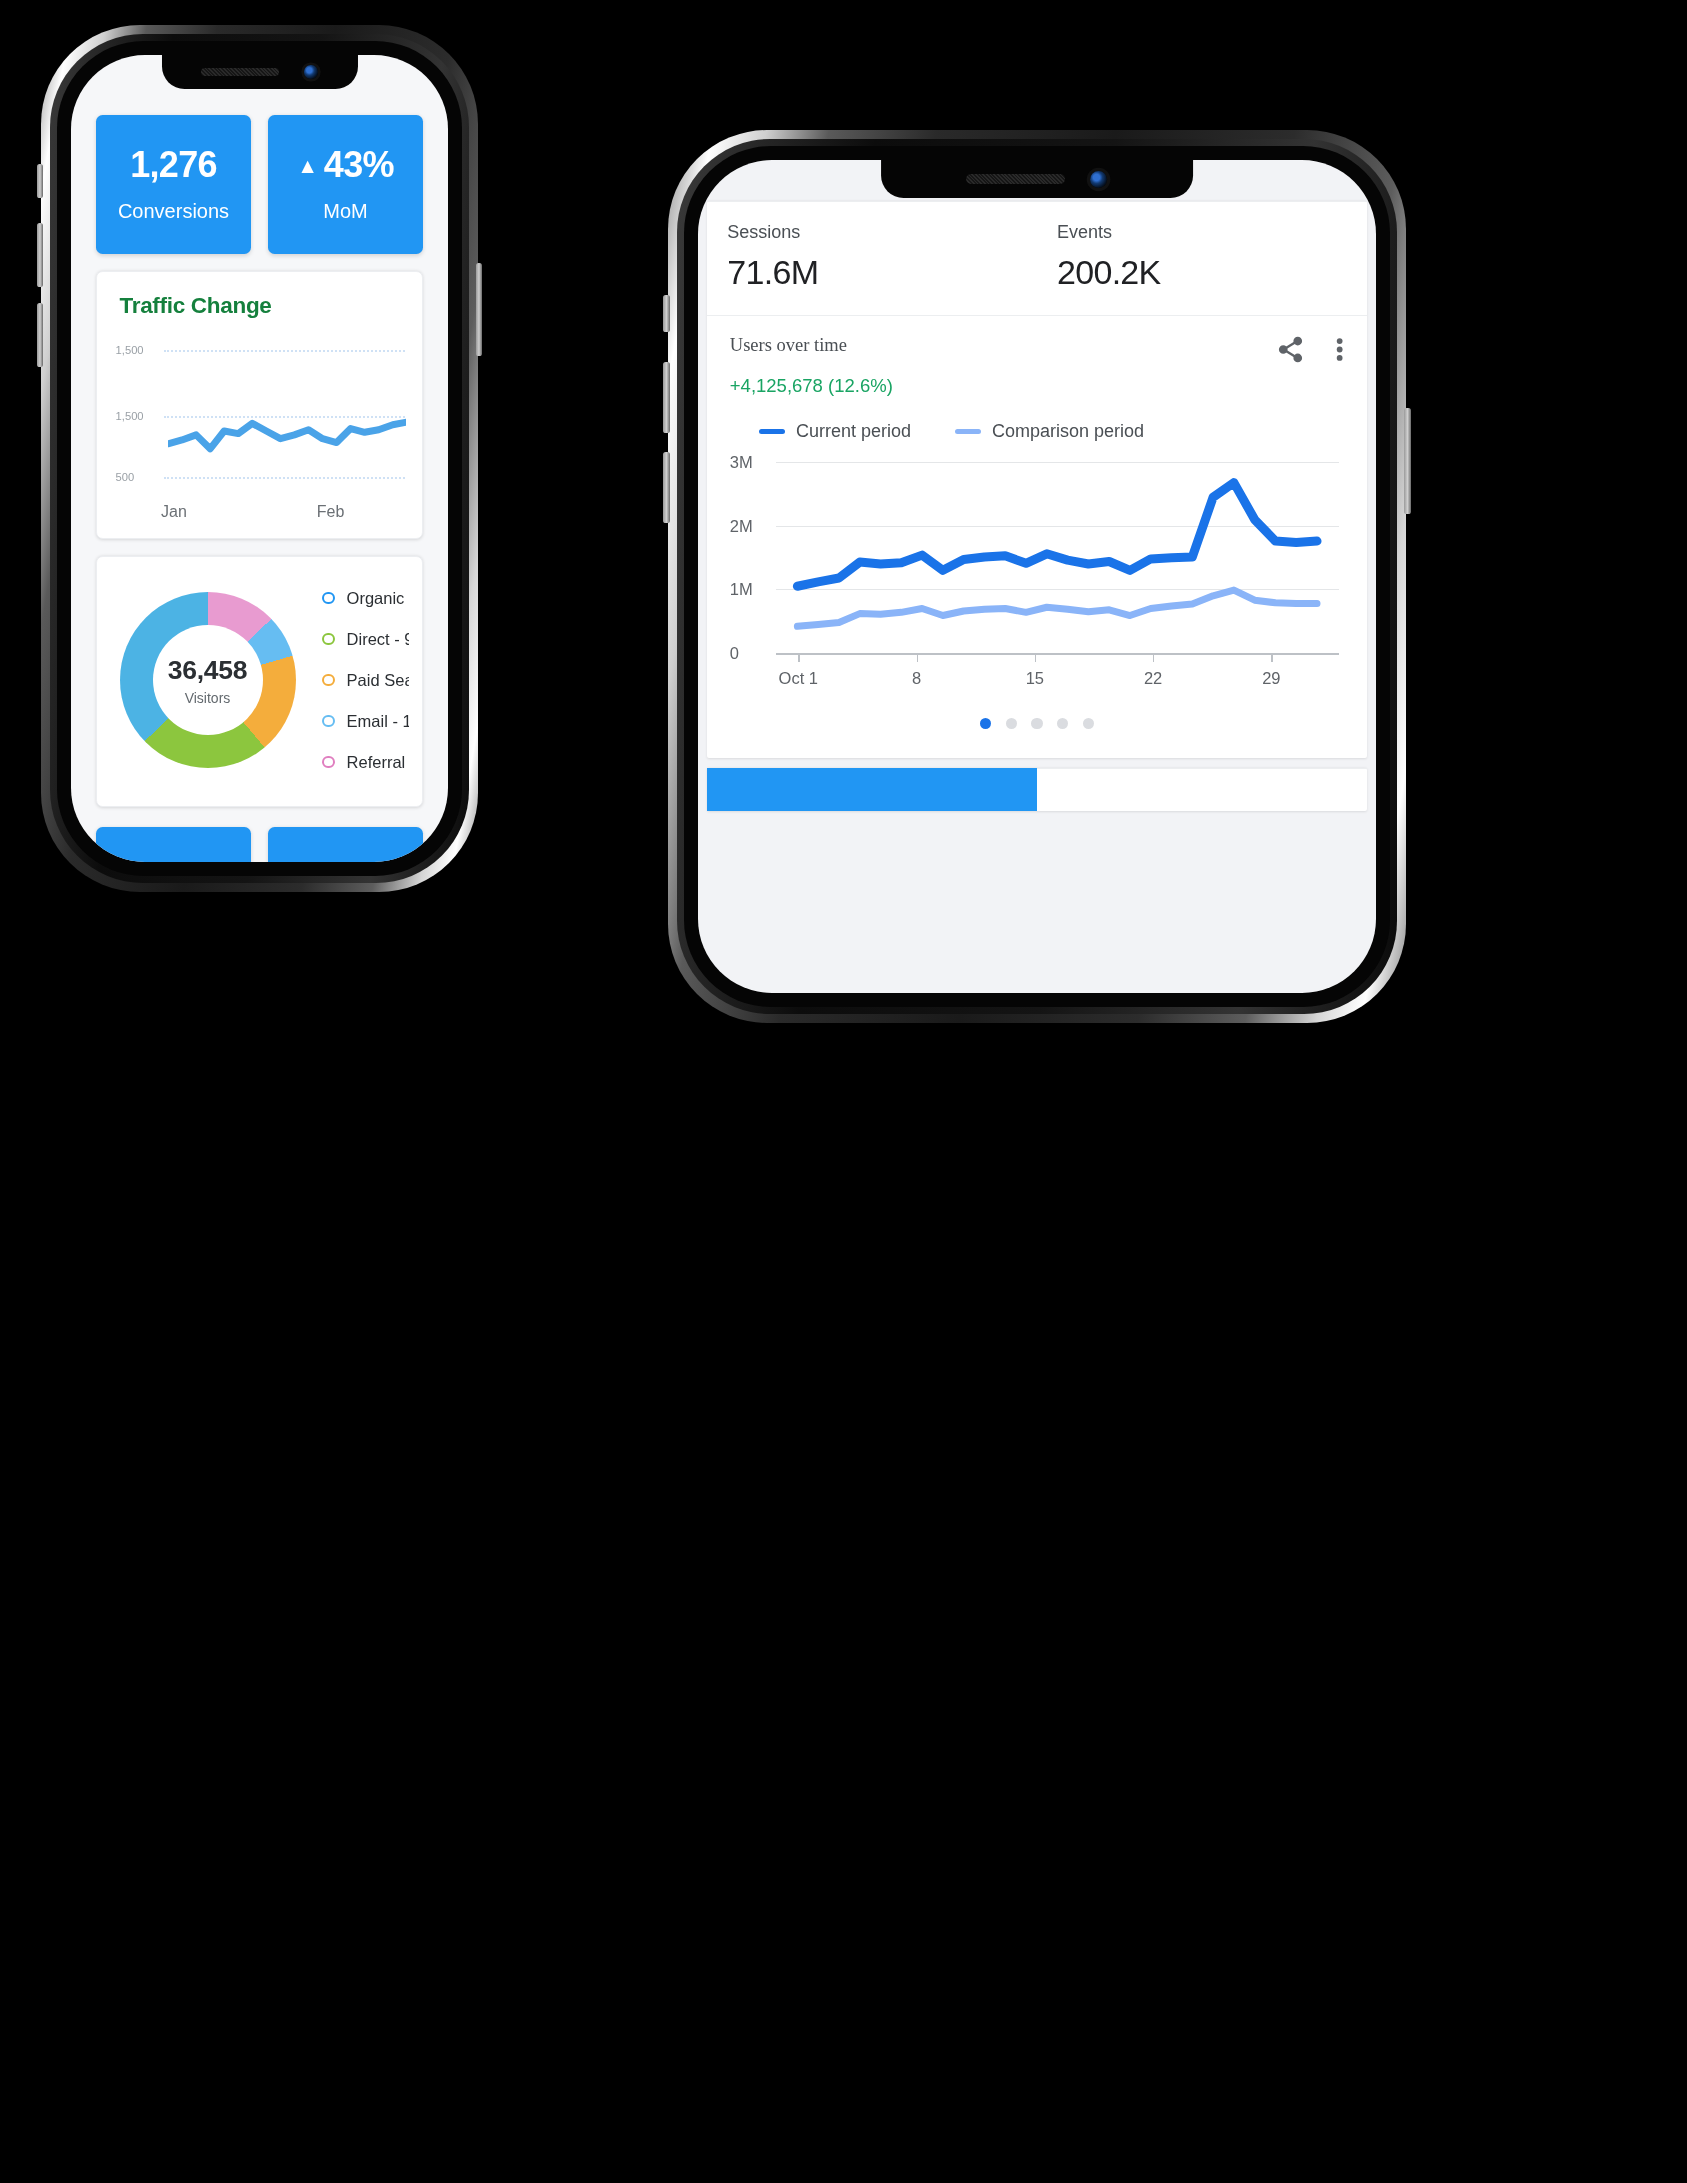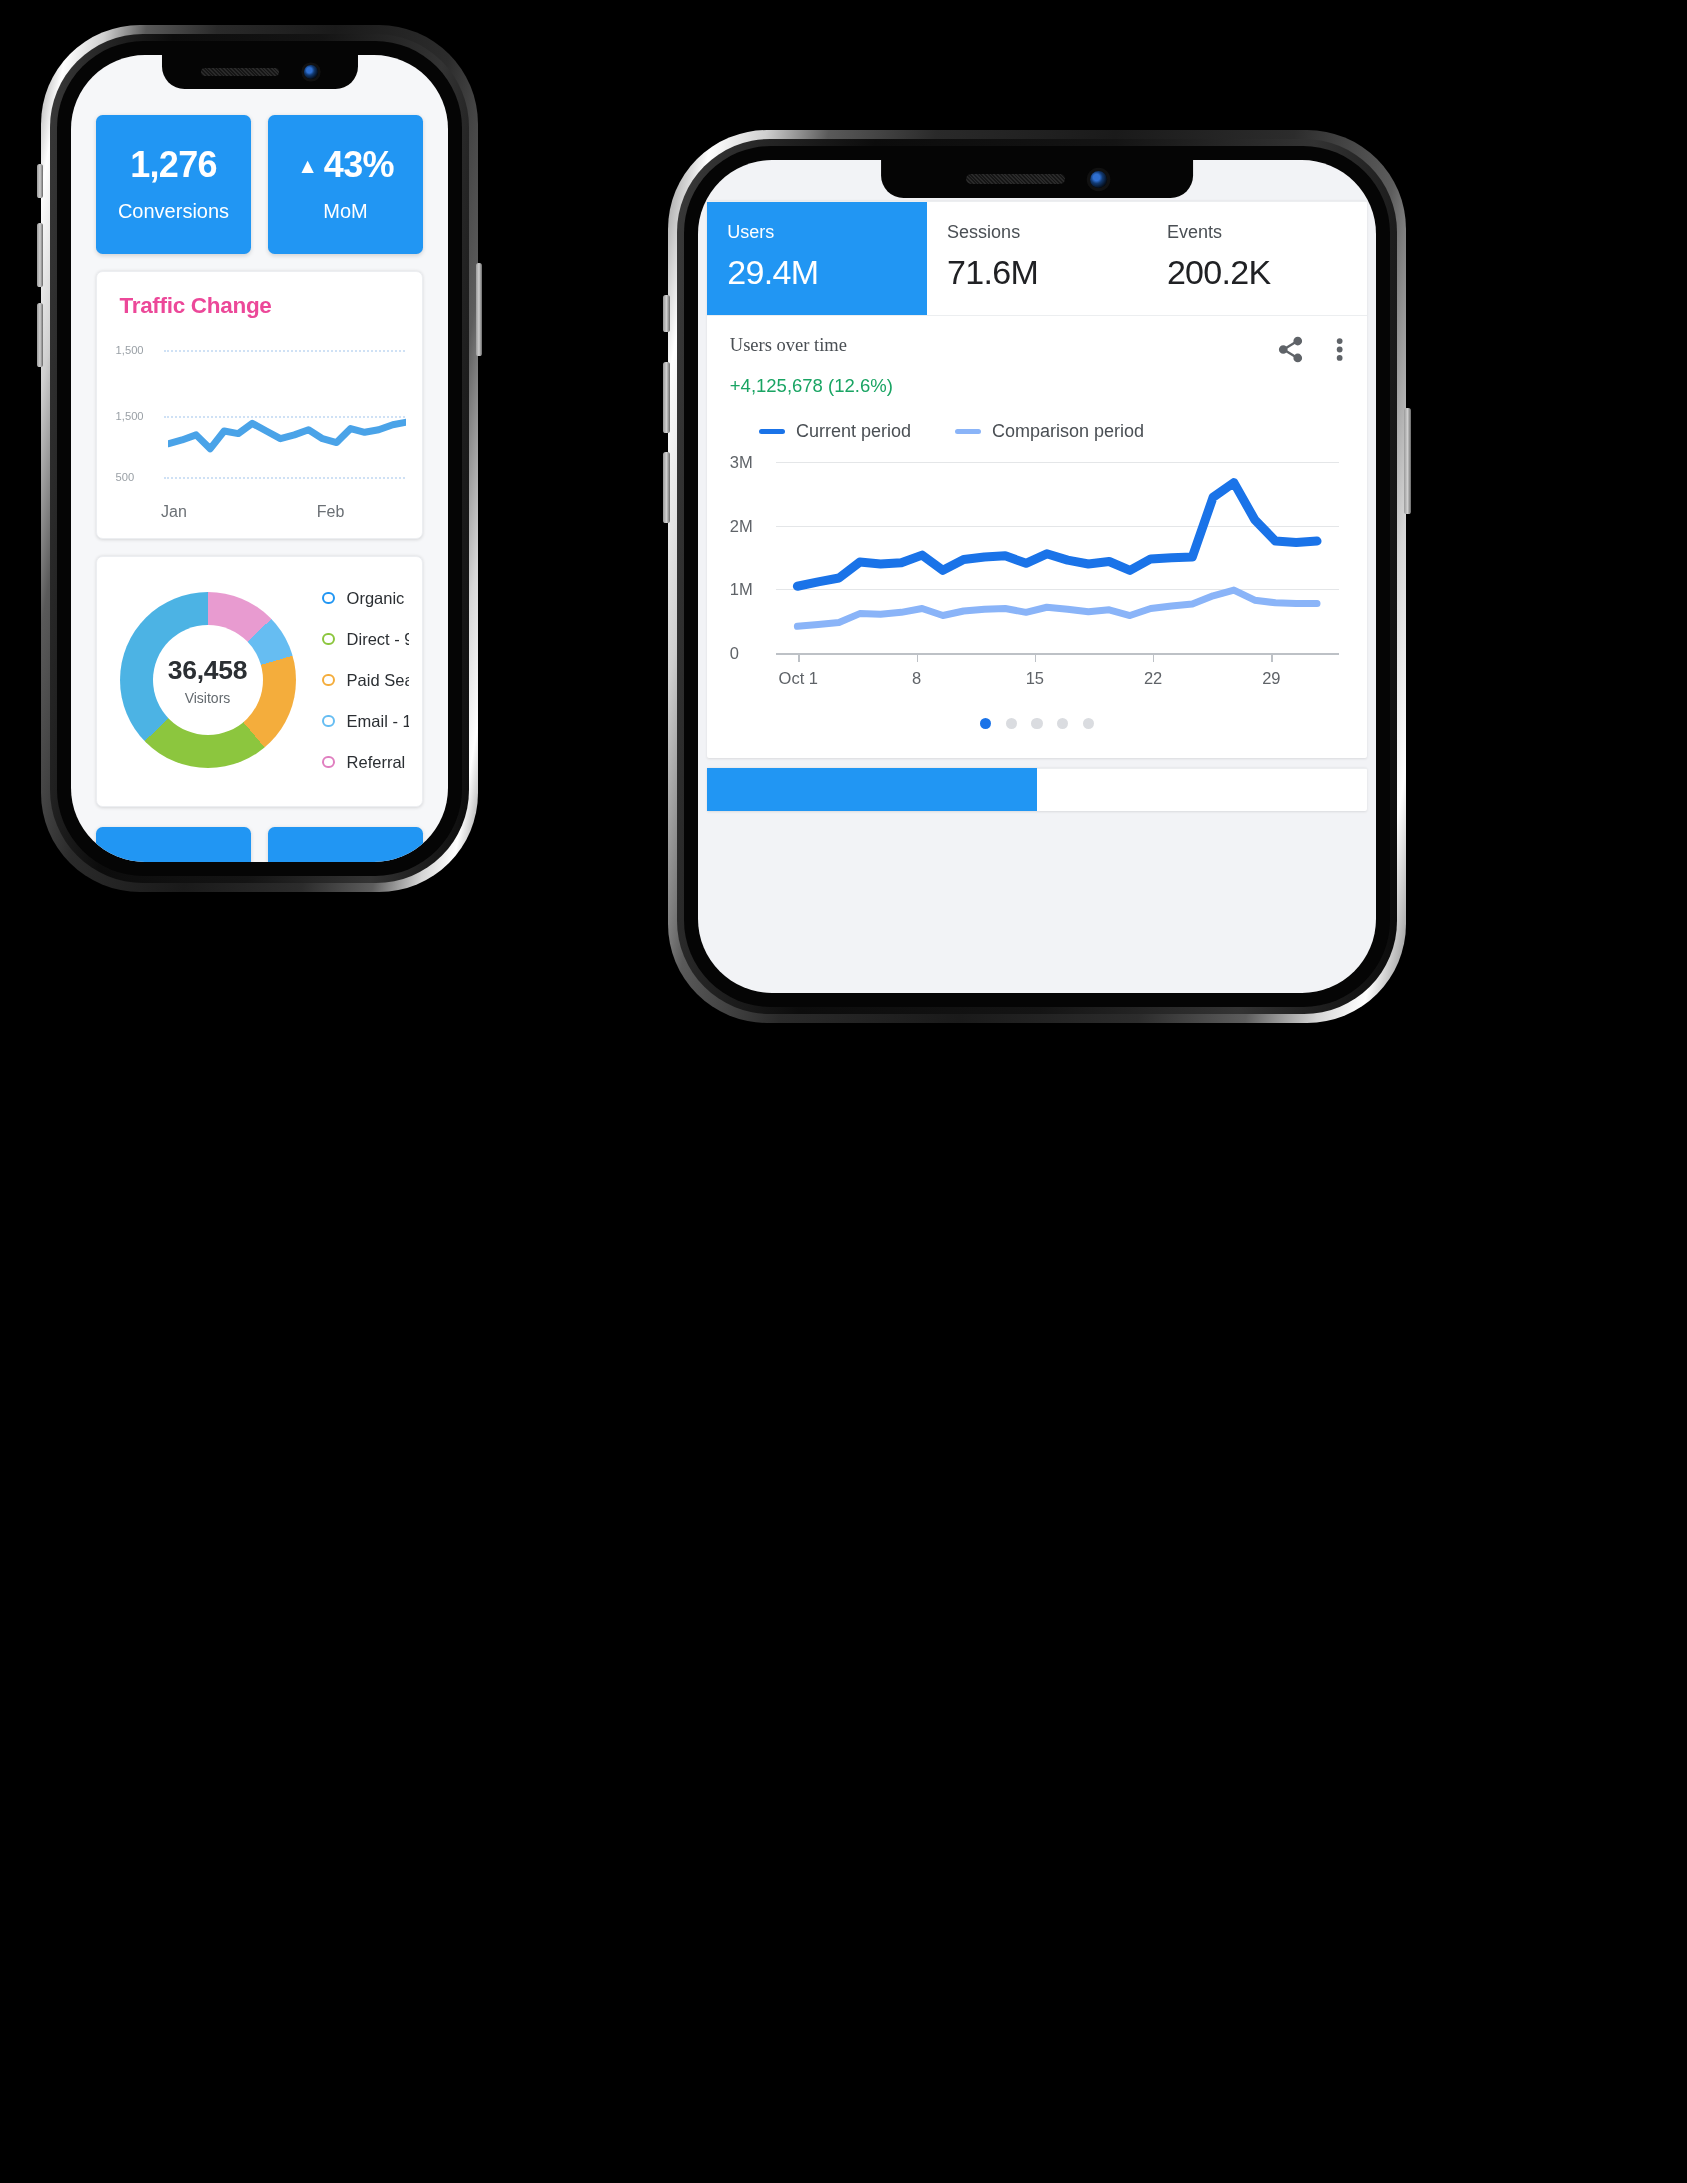--- a/index.html
+++ b/index.html
@@ -71,21 +71,21 @@
   }
   .kpi .val { font-size: 36px; font-weight: 700; letter-spacing: -0.7px; line-height:1; }
   .kpi .val .tri { font-size: 21px; position: relative; top: -4px; margin-right: 6.6px; }
   .kpi .lbl { font-size: 20px; font-weight: 400; margin-top: 17px; }
 
   .card {
     background: #fff; border-radius: 6.6px; margin-top: 17px;
     box-shadow: 0 0.7px 3.3px rgba(0,0,0,0.13);
     border: 0.7px solid #eceef1;
   }
-  .card-title { font-size: 22.5px; font-weight: 700; color: #ec4899; padding: 21px 22.5px 4px 22.5px; letter-spacing:-0.3px;}
+  .card-title { font-size: 22.5px; font-weight: 700; color: #15803d; padding: 21px 22.5px 4px 22.5px; letter-spacing:-0.3px;}
 
   .traffic-chart { position: relative; height: 165px; margin: 12px 6.6px 2.6px 6.6px; }
   .tc-ylab { position: absolute; left: 12px; font-size: 11.2px; color: #9aa0a6; transform: translateY(-50%); }
   .tc-grid { position: absolute; left: 60px; right: 10.6px; border-top: 2px dotted #cfe1f5; }
   .tc-x { display:flex; padding: 0 0 17px 64px; font-size: 16px; color: #6b7075; gap: 130px; }
 
   .donut-wrap { display:flex; align-items:center; padding: 32px 13.2px 34px 22.5px; }
   .donut {
     width: 176px; height: 176px; border-radius: 50%; position: relative; flex: none;
     background: conic-gradient(
@@ -261,24 +261,20 @@
       <div class="notch">
         <div class="speaker"></div>
         <div class="cam"></div>
       </div>
 
       <div id="p2content">
 
         <div class="p2card">
           <div class="p2sep"></div>
           <div class="metric-row">
-            <div class="metric active">
-              <div class="mlbl">Users</div>
-              <div class="mval">29.4M</div>
-            </div>
             <div class="metric">
               <div class="mlbl">Sessions</div>
               <div class="mval">71.6M</div>
             </div>
             <div class="metric">
               <div class="mlbl">Events</div>
               <div class="mval">200.2K</div>
             </div>
           </div>
           <div class="p2sep"></div>

